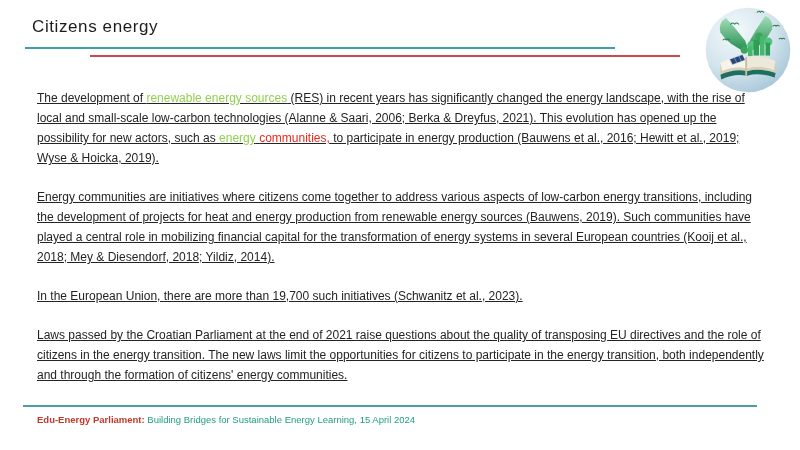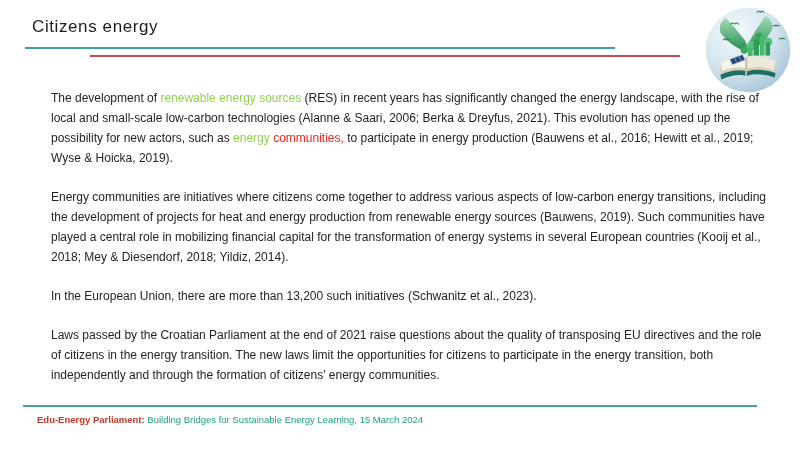--- a/index.html
+++ b/index.html
@@ -17,21 +17,21 @@
   .title-line-red {
     position:absolute; left:90px; top:55px; width:590px; height:2px; background:#c94a4a;
   }
   .logo-wrap {
     position:absolute; left:702px; top:4px; width:92px; height:92px;
   }
   .body-text {
     position:absolute; left:37px; top:88px; width:731px;
     font-size:12px; line-height:20px; color:#242424;
   }
-  .para { margin:0 0 19px 14px; }
+  .para { margin:0 0 19px 0;text-decoration:underline; }
   .run-default { color:#242424; }
   .run-green { color:#92d050; }
   .run-red { color:#e8291c; }
   .footer-divider {
     position:absolute; left:23px; top:405px; width:734px; height:2px; background:#4a9fa0;
   }
   .footer-text {
     position:absolute; left:37px; top:414px; margin:0; font-size:9.5px; line-height:12px;
   }
   .footer-conf { color:#c0392b; font-weight:bold; }
@@ -89,20 +89,20 @@
         <path d="M77,24 q2,-2 3.5,0 q1.5,-2 3.5,0"></path>
         <path d="M23,39 q2,-2 3.5,0 q1.5,-2 3.5,0"></path>
         <path d="M84,38 q1.5,-1.5 3,0 q1.5,-1.5 3,0"></path>
       </g>
     </svg>
   </div>
 
   <div class="body-text" id="paragraphs">
       <p class="para"><span class="run-default">The development of </span><span class="run-green">renewable energy sources</span><span class="run-default"> (RES) in recent years has significantly changed the energy landscape, with the rise of local and small-scale low-carbon technologies (Alanne &amp; Saari, 2006; Berka &amp; Dreyfus, 2021). This evolution has opened up the possibility for new actors, such as </span><span class="run-green">energy</span><span class="run-default"> </span><span class="run-red">communities,</span><span class="run-default"> to participate in energy production (Bauwens et al., 2016; Hewitt et al., 2019; Wyse &amp; Hoicka, 2019).</span></p>
       <p class="para"><span class="run-default">Energy communities are initiatives where citizens come together to address various aspects of low-carbon energy transitions, including the development of projects for heat and energy production from renewable energy sources (Bauwens, 2019). Such communities have played a central role in mobilizing financial capital for the transformation of energy systems in several European countries (Kooij et al., 2018; Mey &amp; Diesendorf, 2018; Yildiz, 2014).</span></p>
-      <p class="para"><span class="run-default">In the European Union, there are more than 13,200 such initiatives (Schwanitz et al., 2023).</span></p>
+      <p class="para"><span class="run-default">In the European Union, there are more than 19,700 such initiatives (Schwanitz et al., 2023).</span></p>
       <p class="para"><span class="run-default">Laws passed by the Croatian Parliament at the end of 2021 raise questions about the quality of transposing EU directives and the role of citizens in the energy transition. The new laws limit the opportunities for citizens to participate in the energy transition, both independently and through the formation of citizens' energy communities.</span></p>
     </div>
 
   <div class="footer-divider"></div>
-  <p class="footer-text"><span class="footer-conf">Edu-Energy Parliament:</span> <span class="footer-sub">Building Bridges for Sustainable Energy Learning, 15 March 2024</span></p>
+  <p class="footer-text"><span class="footer-conf">Edu-Energy Parliament:</span> <span class="footer-sub">Building Bridges for Sustainable Energy Learning, 15 April 2024</span></p>
 
 </div>
 
 </body></html>

